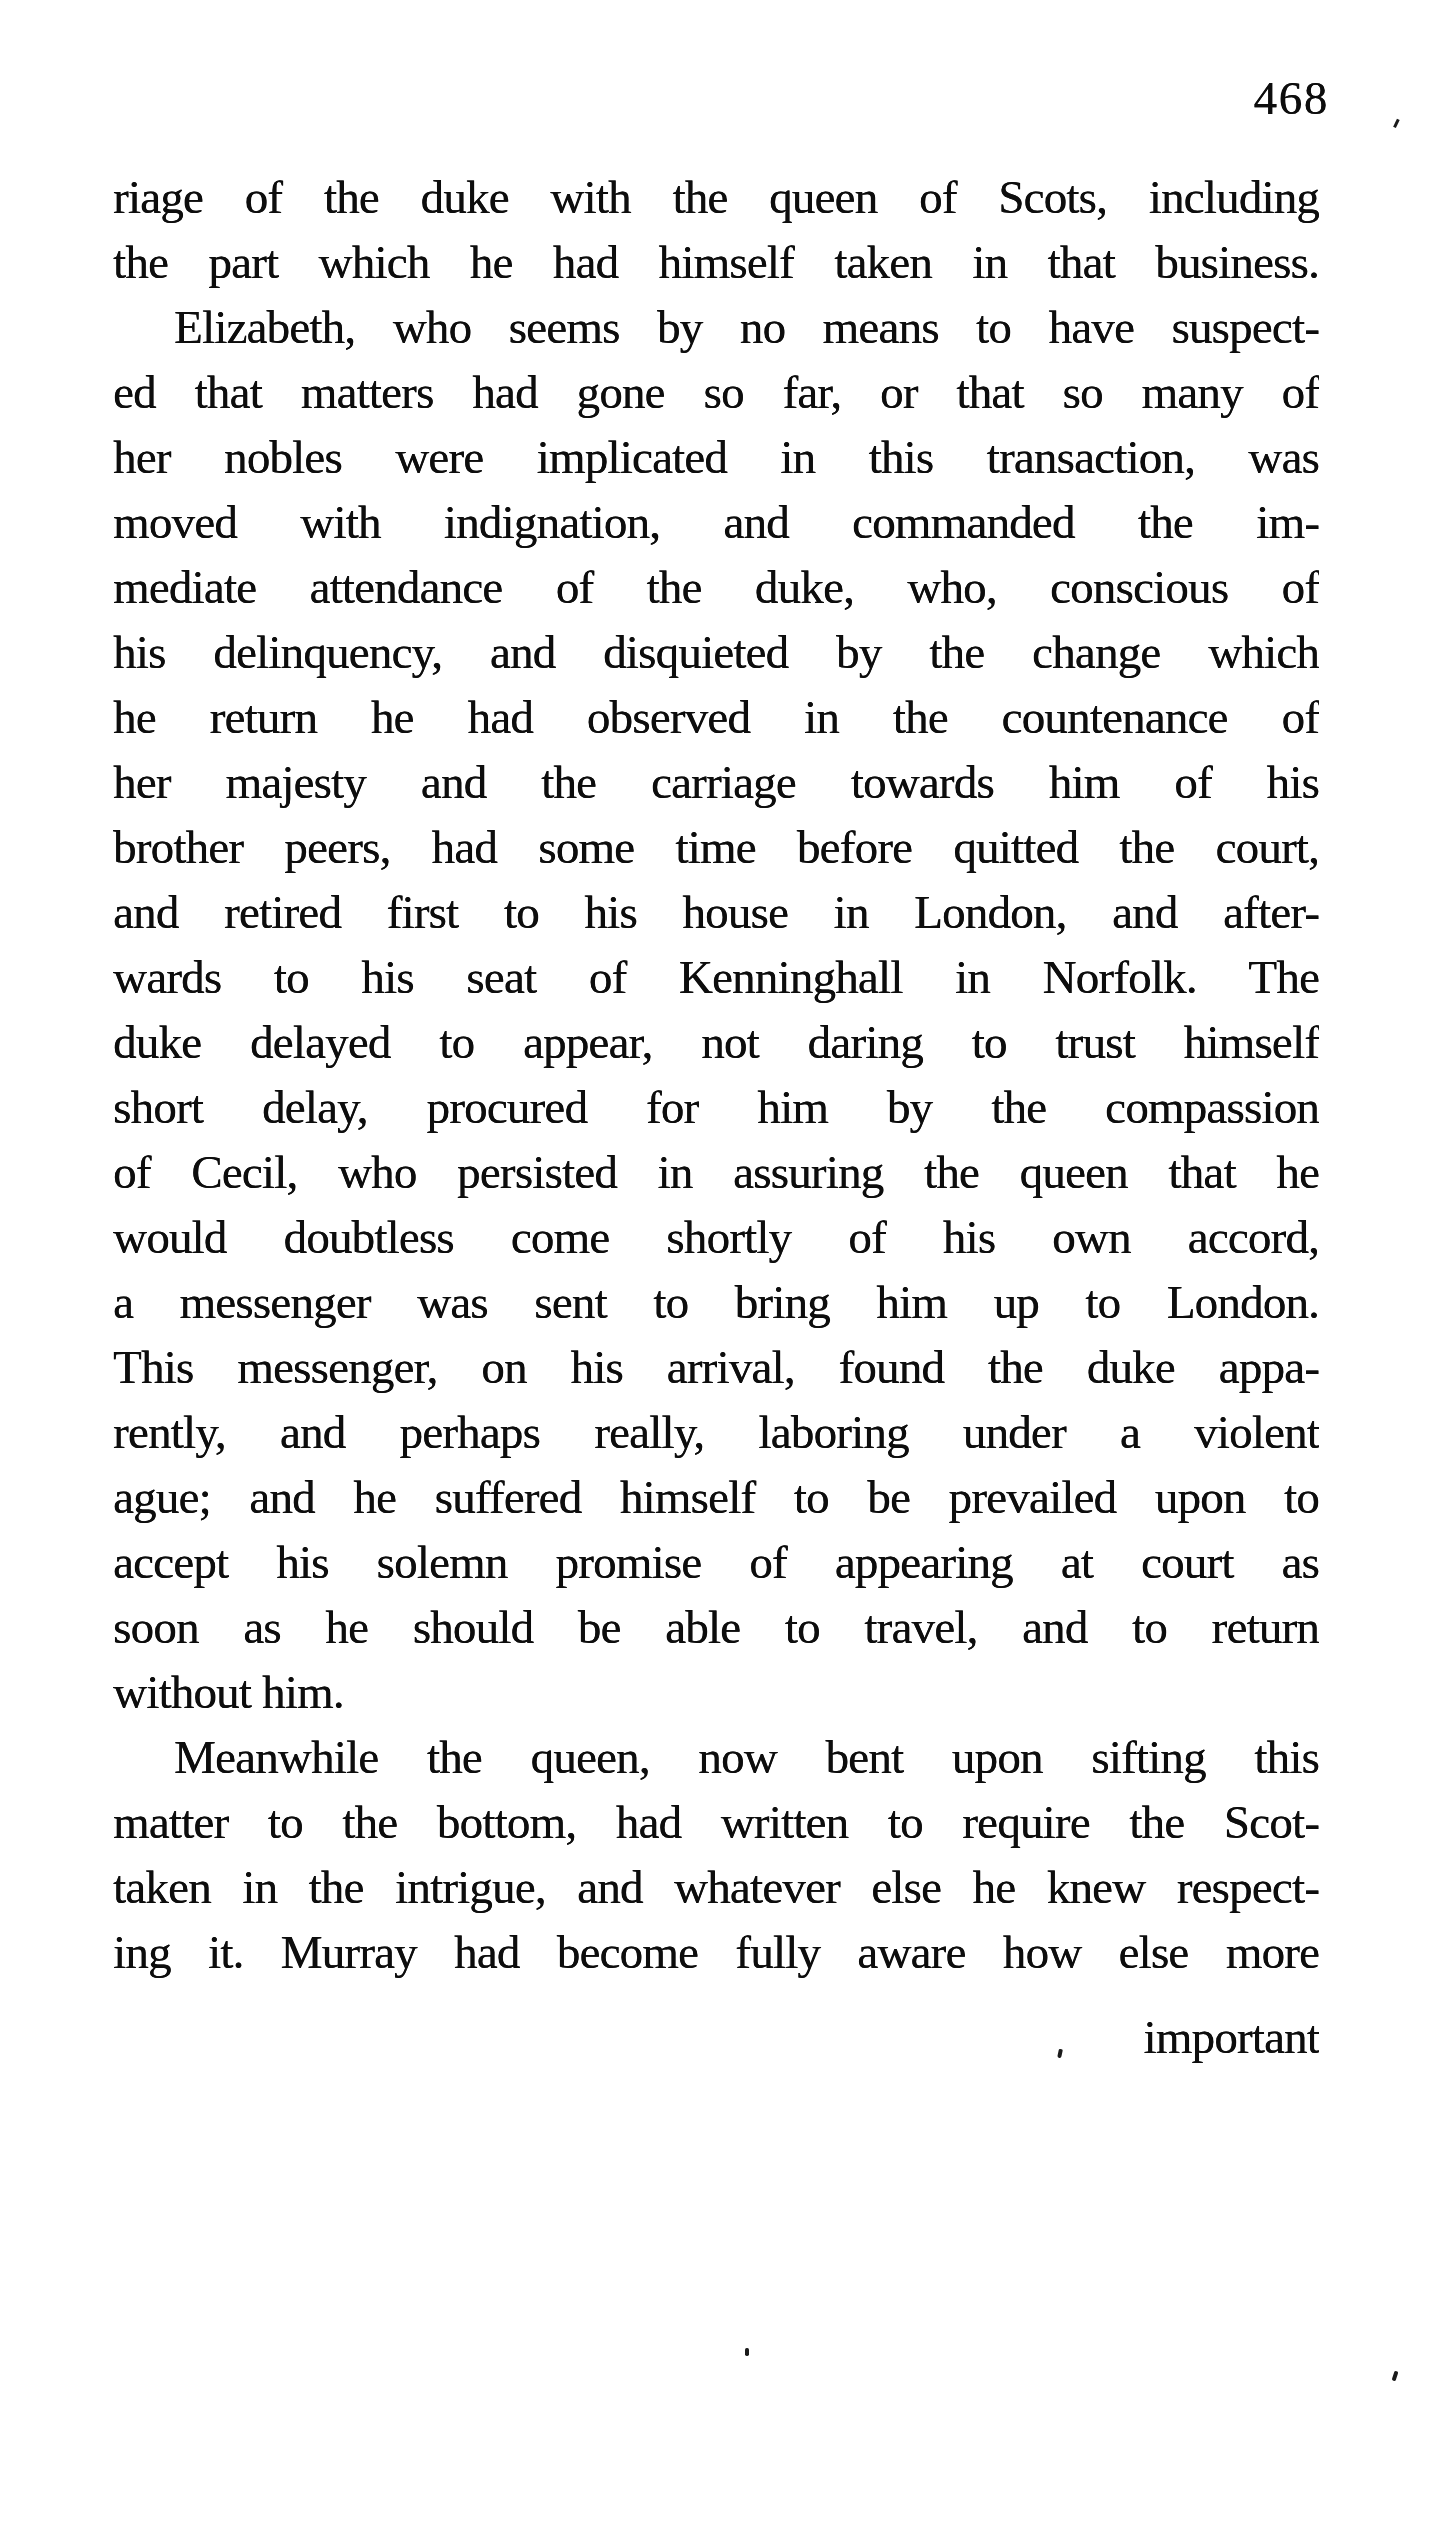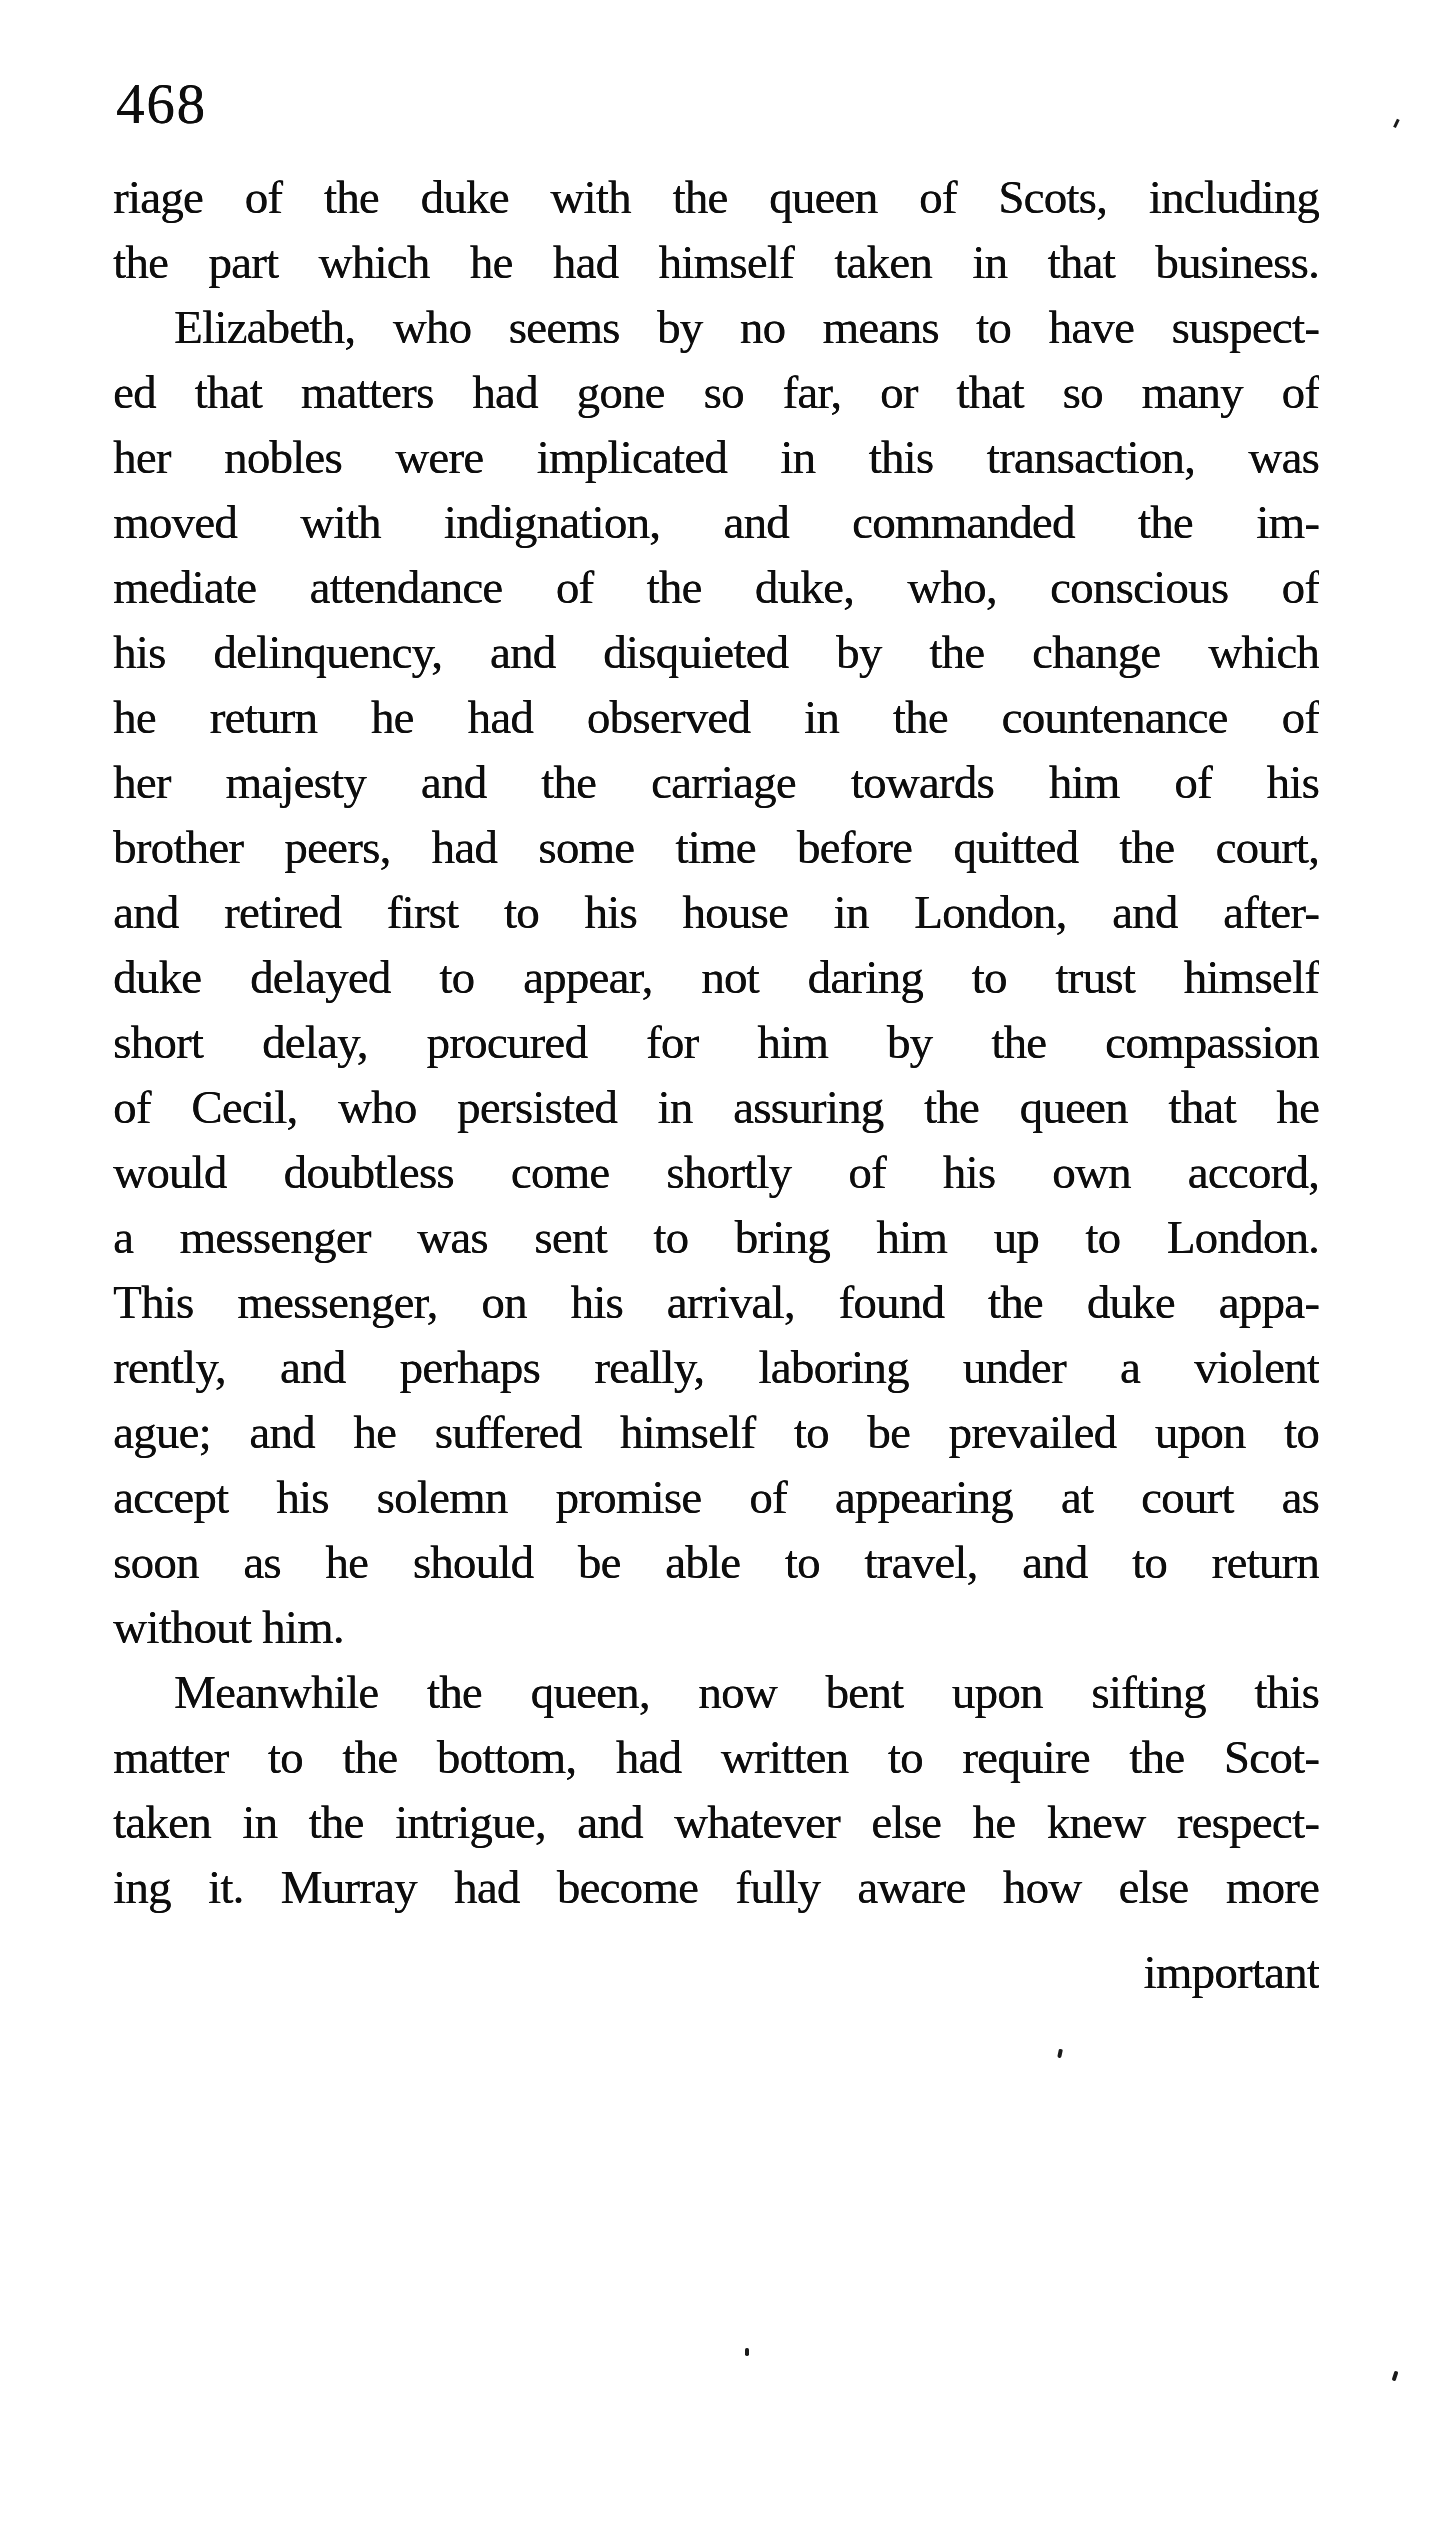--- a/index.html
+++ b/index.html
@@ -11,24 +11,24 @@
     position: relative;
     width: 1451px;
     height: 2525px;
     font-family: "Liberation Serif", serif;
     color: #0d0d0d;
     overflow: hidden;
   }
   .page-number {
     position: absolute;
     top: 75px;
-    left: 116px;
+    left: 123px;
     width: 1206px;
-    text-align: left;
-    font-size: 57px;
+    text-align: right;
+    font-size: 47px;
     line-height: 1;
     letter-spacing: 1.7px;
     text-shadow: 0.3px 0 0 currentColor;
   }
   .text-block {
     position: absolute;
     top: 165px;
     left: 113px;
     width: 1206px;
   }
@@ -73,20 +73,21 @@
   <div class="line indent">Elizabeth, who seems by no means to have suspect-</div>
   <div class="line">ed that matters had gone so far, or that so many of</div>
   <div class="line">her nobles were implicated in this transaction, was</div>
   <div class="line">moved with indignation, and commanded the im-</div>
   <div class="line">mediate attendance of the duke, who, conscious of</div>
   <div class="line">his delinquency, and disquieted by the change which</div>
   <div class="line">he return he had observed in the countenance of</div>
   <div class="line">her majesty and the carriage towards him of his</div>
   <div class="line">brother peers, had some time before quitted the court,</div>
   <div class="line">and retired first to his house in London, and after-</div>
+  <div class="line">wards to his seat of Kenninghall in Norfolk.  The</div>
   <div class="line">duke delayed to appear, not daring to trust himself</div>
   <div class="line">short delay, procured for him by the compassion</div>
   <div class="line">of Cecil, who persisted in assuring the queen that he</div>
   <div class="line">would doubtless come shortly of his own accord,</div>
   <div class="line">a messenger was sent to bring him up to London.</div>
   <div class="line">This messenger, on his arrival, found the duke appa-</div>
   <div class="line">rently, and perhaps really, laboring under a violent</div>
   <div class="line">ague; and he suffered himself to be prevailed upon to</div>
   <div class="line">accept his solemn promise of appearing at court as</div>
   <div class="line">soon as he should be able to travel, and to return</div>

